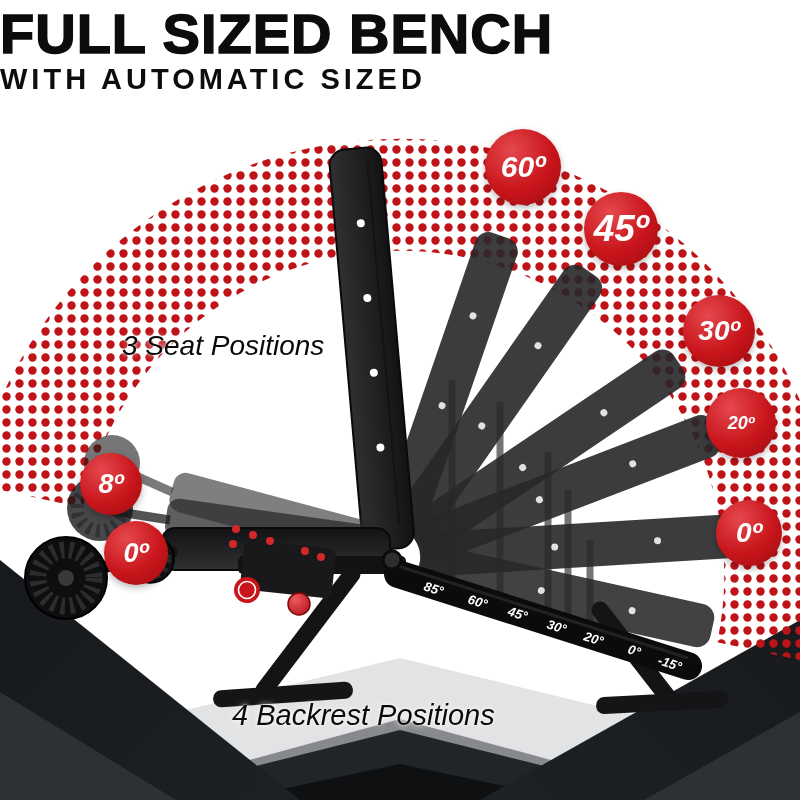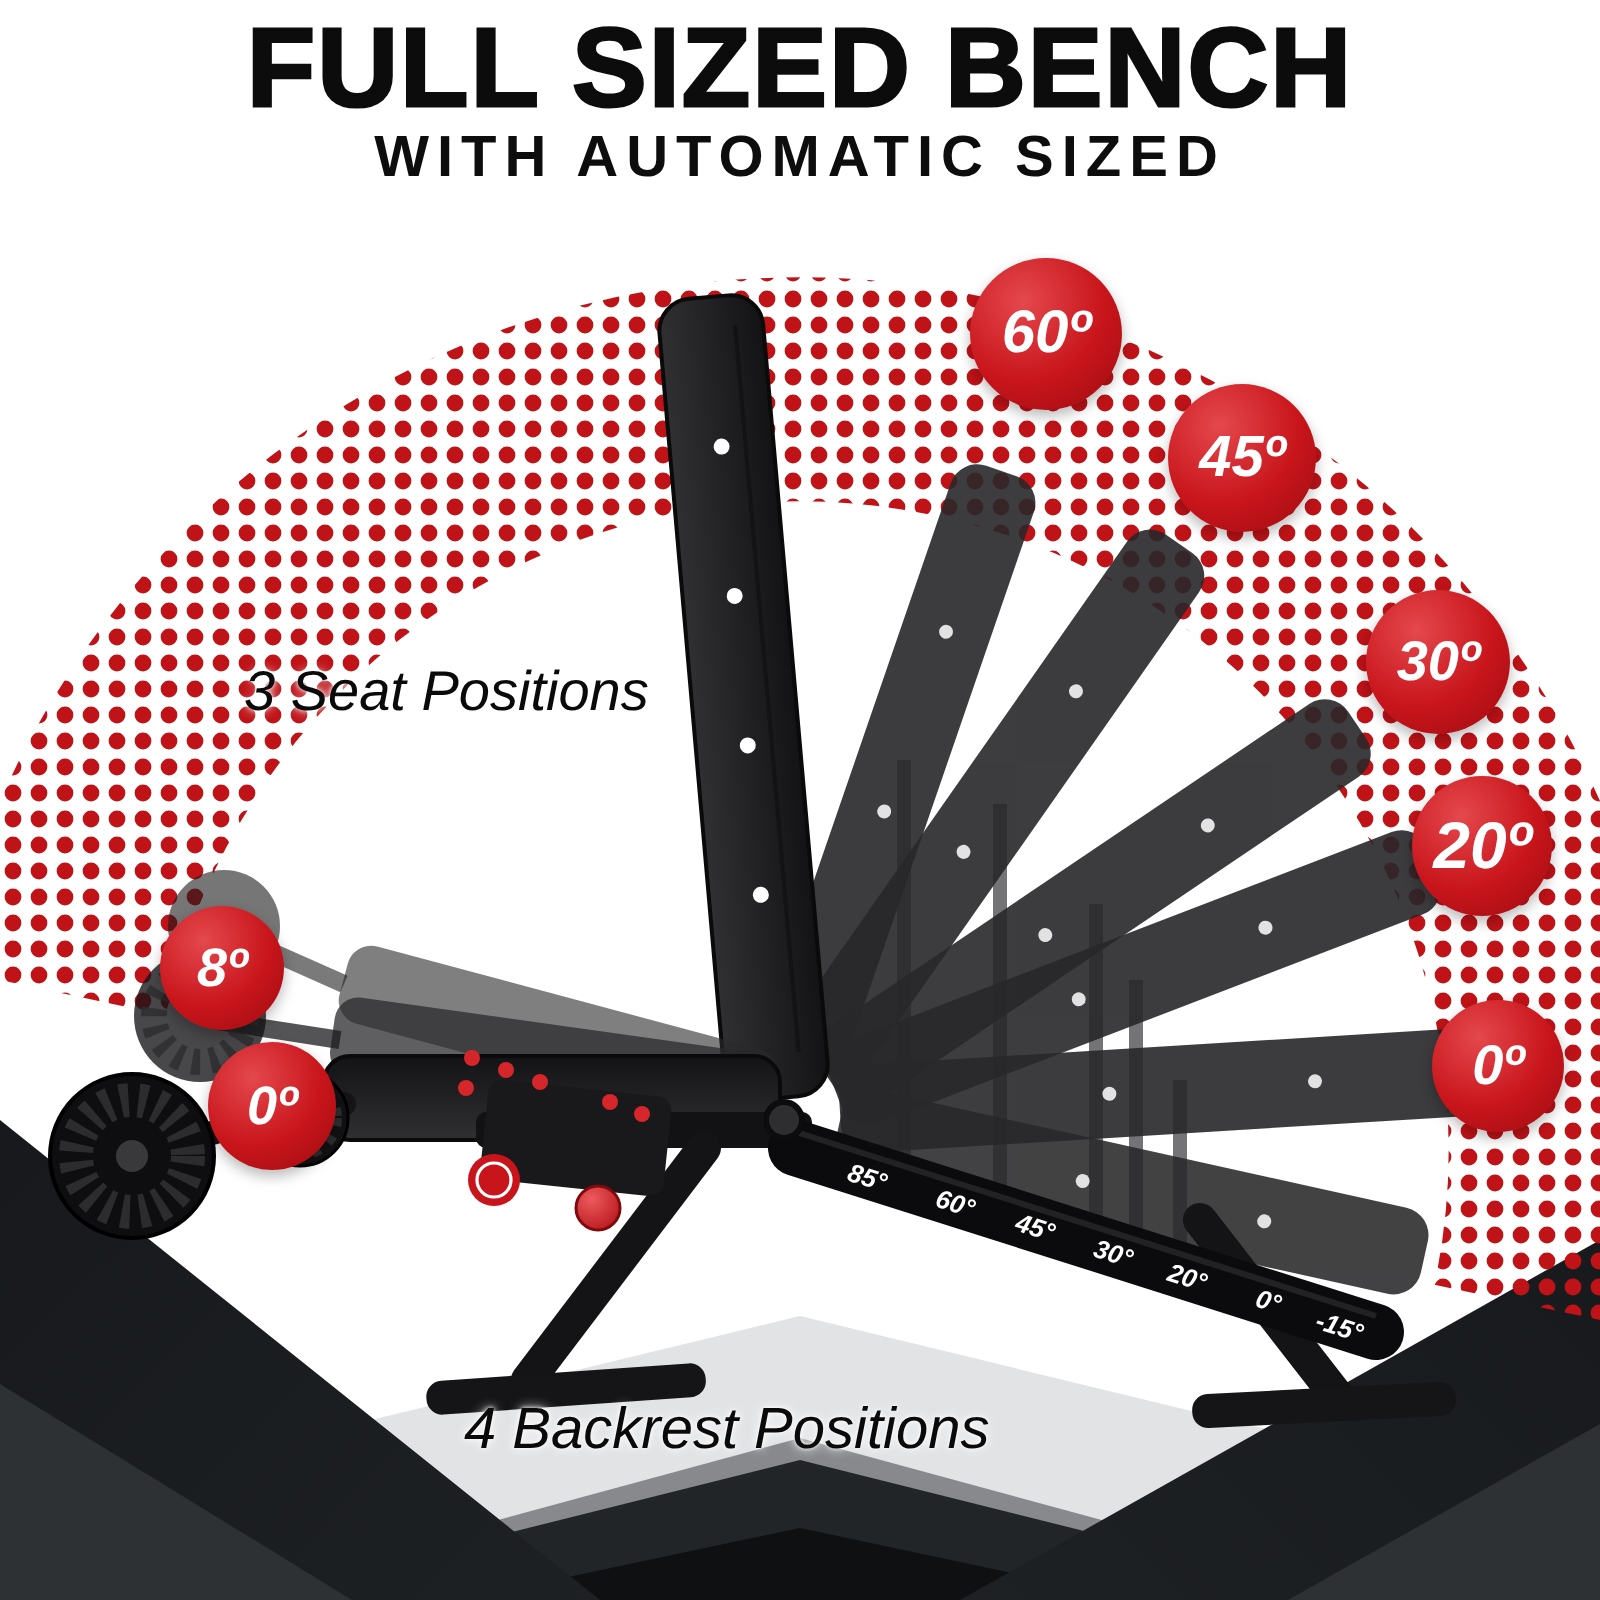--- a/index.html
+++ b/index.html
@@ -1,19 +1,19 @@
 <!DOCTYPE html>
 <html><head>
 <meta charset="utf-8">
 <style>
   html,body{margin:0;padding:0;background:#fff;}
   #stage{position:relative;width:800px;height:800px;overflow:hidden;background:#ffffff;
          font-family:"Liberation Sans",sans-serif;}
   
-  .hdr{position:absolute;top:6px;left:0;width:100%;text-align:center;z-index:6;}
+  .hdr{position:absolute;top:6px;left:0;width:100%;text-align:left;z-index:6;}
   .hdr h1{margin:0;font-size:56px;line-height:56px;font-weight:bold;color:#0c0c0c;
           letter-spacing:1px;-webkit-text-stroke:1.5px #0c0c0c;}
   .hdr h2{margin:1px 0 0;font-size:29px;font-weight:bold;color:#0d0d0d;letter-spacing:4px;}
   
   .bg{position:absolute;left:0;top:0;width:800px;height:800px;z-index:1;}
   .bg-lightband{background:#e2e3e5;clip-path:polygon(0 755px,400px 658px,800px 755px,800px 800px,0 800px);}
   .bg-chevedge{background:#87898c;clip-path:polygon(102px 800px,400px 719px,698px 800px);}
   .bg-cheva{background:#222528;clip-path:polygon(120px 800px,400px 730px,680px 800px);}
   .bg-chevb{background:#0e1012;clip-path:polygon(230px 800px,400px 764px,570px 800px);}
   .bg-wedgel{background:linear-gradient(135deg,#101214,#24272a);clip-path:polygon(0 560px,300px 800px,0 800px);}
@@ -176,23 +176,23 @@
           <circle cx="305" cy="551" r="4"></circle>
           <circle cx="321" cy="557" r="4"></circle>
       </g>
       <circle cx="247" cy="590" r="13" fill="#c8151b"></circle>
       <circle cx="247" cy="590" r="8.5" fill="none" stroke="#fff" stroke-width="1.6"></circle>
       <circle cx="299" cy="604" r="11" fill="url(#knobGrad)" stroke="#7e0a0e" stroke-width="1.5"></circle>
     </g>
   </svg>
 
   <div class="badge" style="left:485px;top:129px;width:76px;height:76px;font-size:30px">60º</div>
-  <div class="badge" style="left:584px;top:192px;width:74px;height:74px;font-size:29px">45º</div>
+  <div class="badge" style="left:584px;top:192px;width:74px;height:74px;font-size:37px">45º</div>
   <div class="badge" style="left:683px;top:295px;width:72px;height:72px;font-size:28px">30º</div>
-  <div class="badge" style="left:706px;top:388px;width:70px;height:70px;font-size:33px">20º</div>
+  <div class="badge" style="left:706px;top:388px;width:70px;height:70px;font-size:18px">20º</div>
   <div class="badge" style="left:716px;top:500px;width:66px;height:66px;font-size:28px">0º</div>
 
   <div class="badge" style="left:80px;top:453px;width:62px;height:62px;font-size:27px">8º</div>
   <div class="badge" style="left:104px;top:521px;width:64px;height:64px;font-size:27px">0º</div>
 
   <div class="poslabel" id="seat-label">3 Seat Positions</div>
   <div class="poslabel" id="backrest-label">4 Backrest Positions</div>
 
 </div>
 

